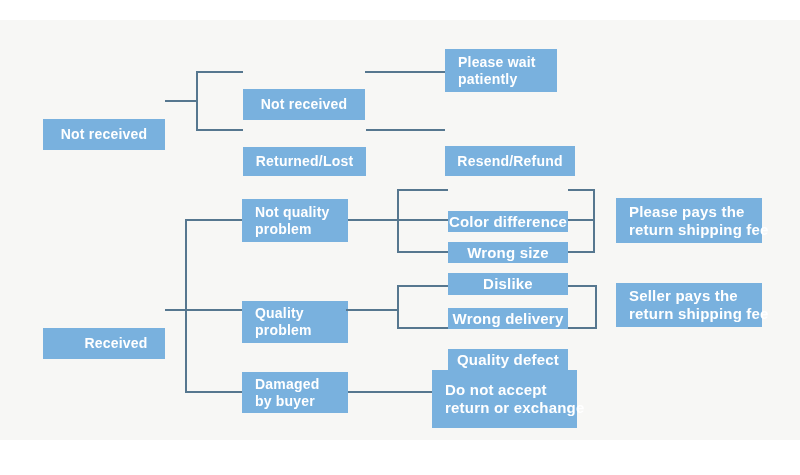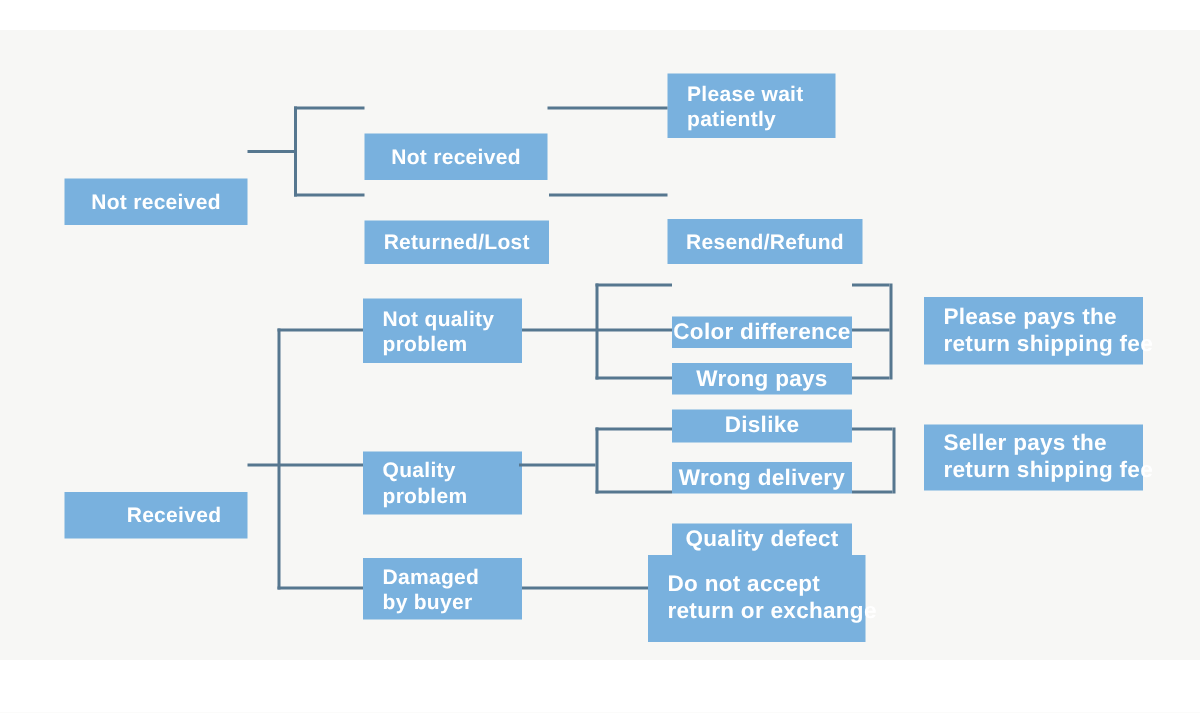--- a/index.html
+++ b/index.html
@@ -92,21 +92,21 @@
 
   <div class="node left" style="left:242px;top:352px;width:106px;height:41px;">
     <span>Damaged</span>
     <span>by buyer</span>
   </div>
 
   <div class="node center small" style="left:448px;top:159px;width:120px;height:21px;">
     <span>Color difference</span>
   </div>
   <div class="node center small" style="left:448px;top:190px;width:120px;height:21px;">
-    <span>Wrong pays</span>
+    <span>Wrong size</span>
   </div>
   <div class="node center small" style="left:448px;top:221px;width:120px;height:22px;">
     <span>Dislike</span>
   </div>
   <div class="node center small" style="left:448px;top:256px;width:120px;height:21px;">
     <span>Wrong delivery</span>
   </div>
   <div class="node center small" style="left:448px;top:297px;width:120px;height:21px;">
     <span>Quality defect</span>
   </div>

